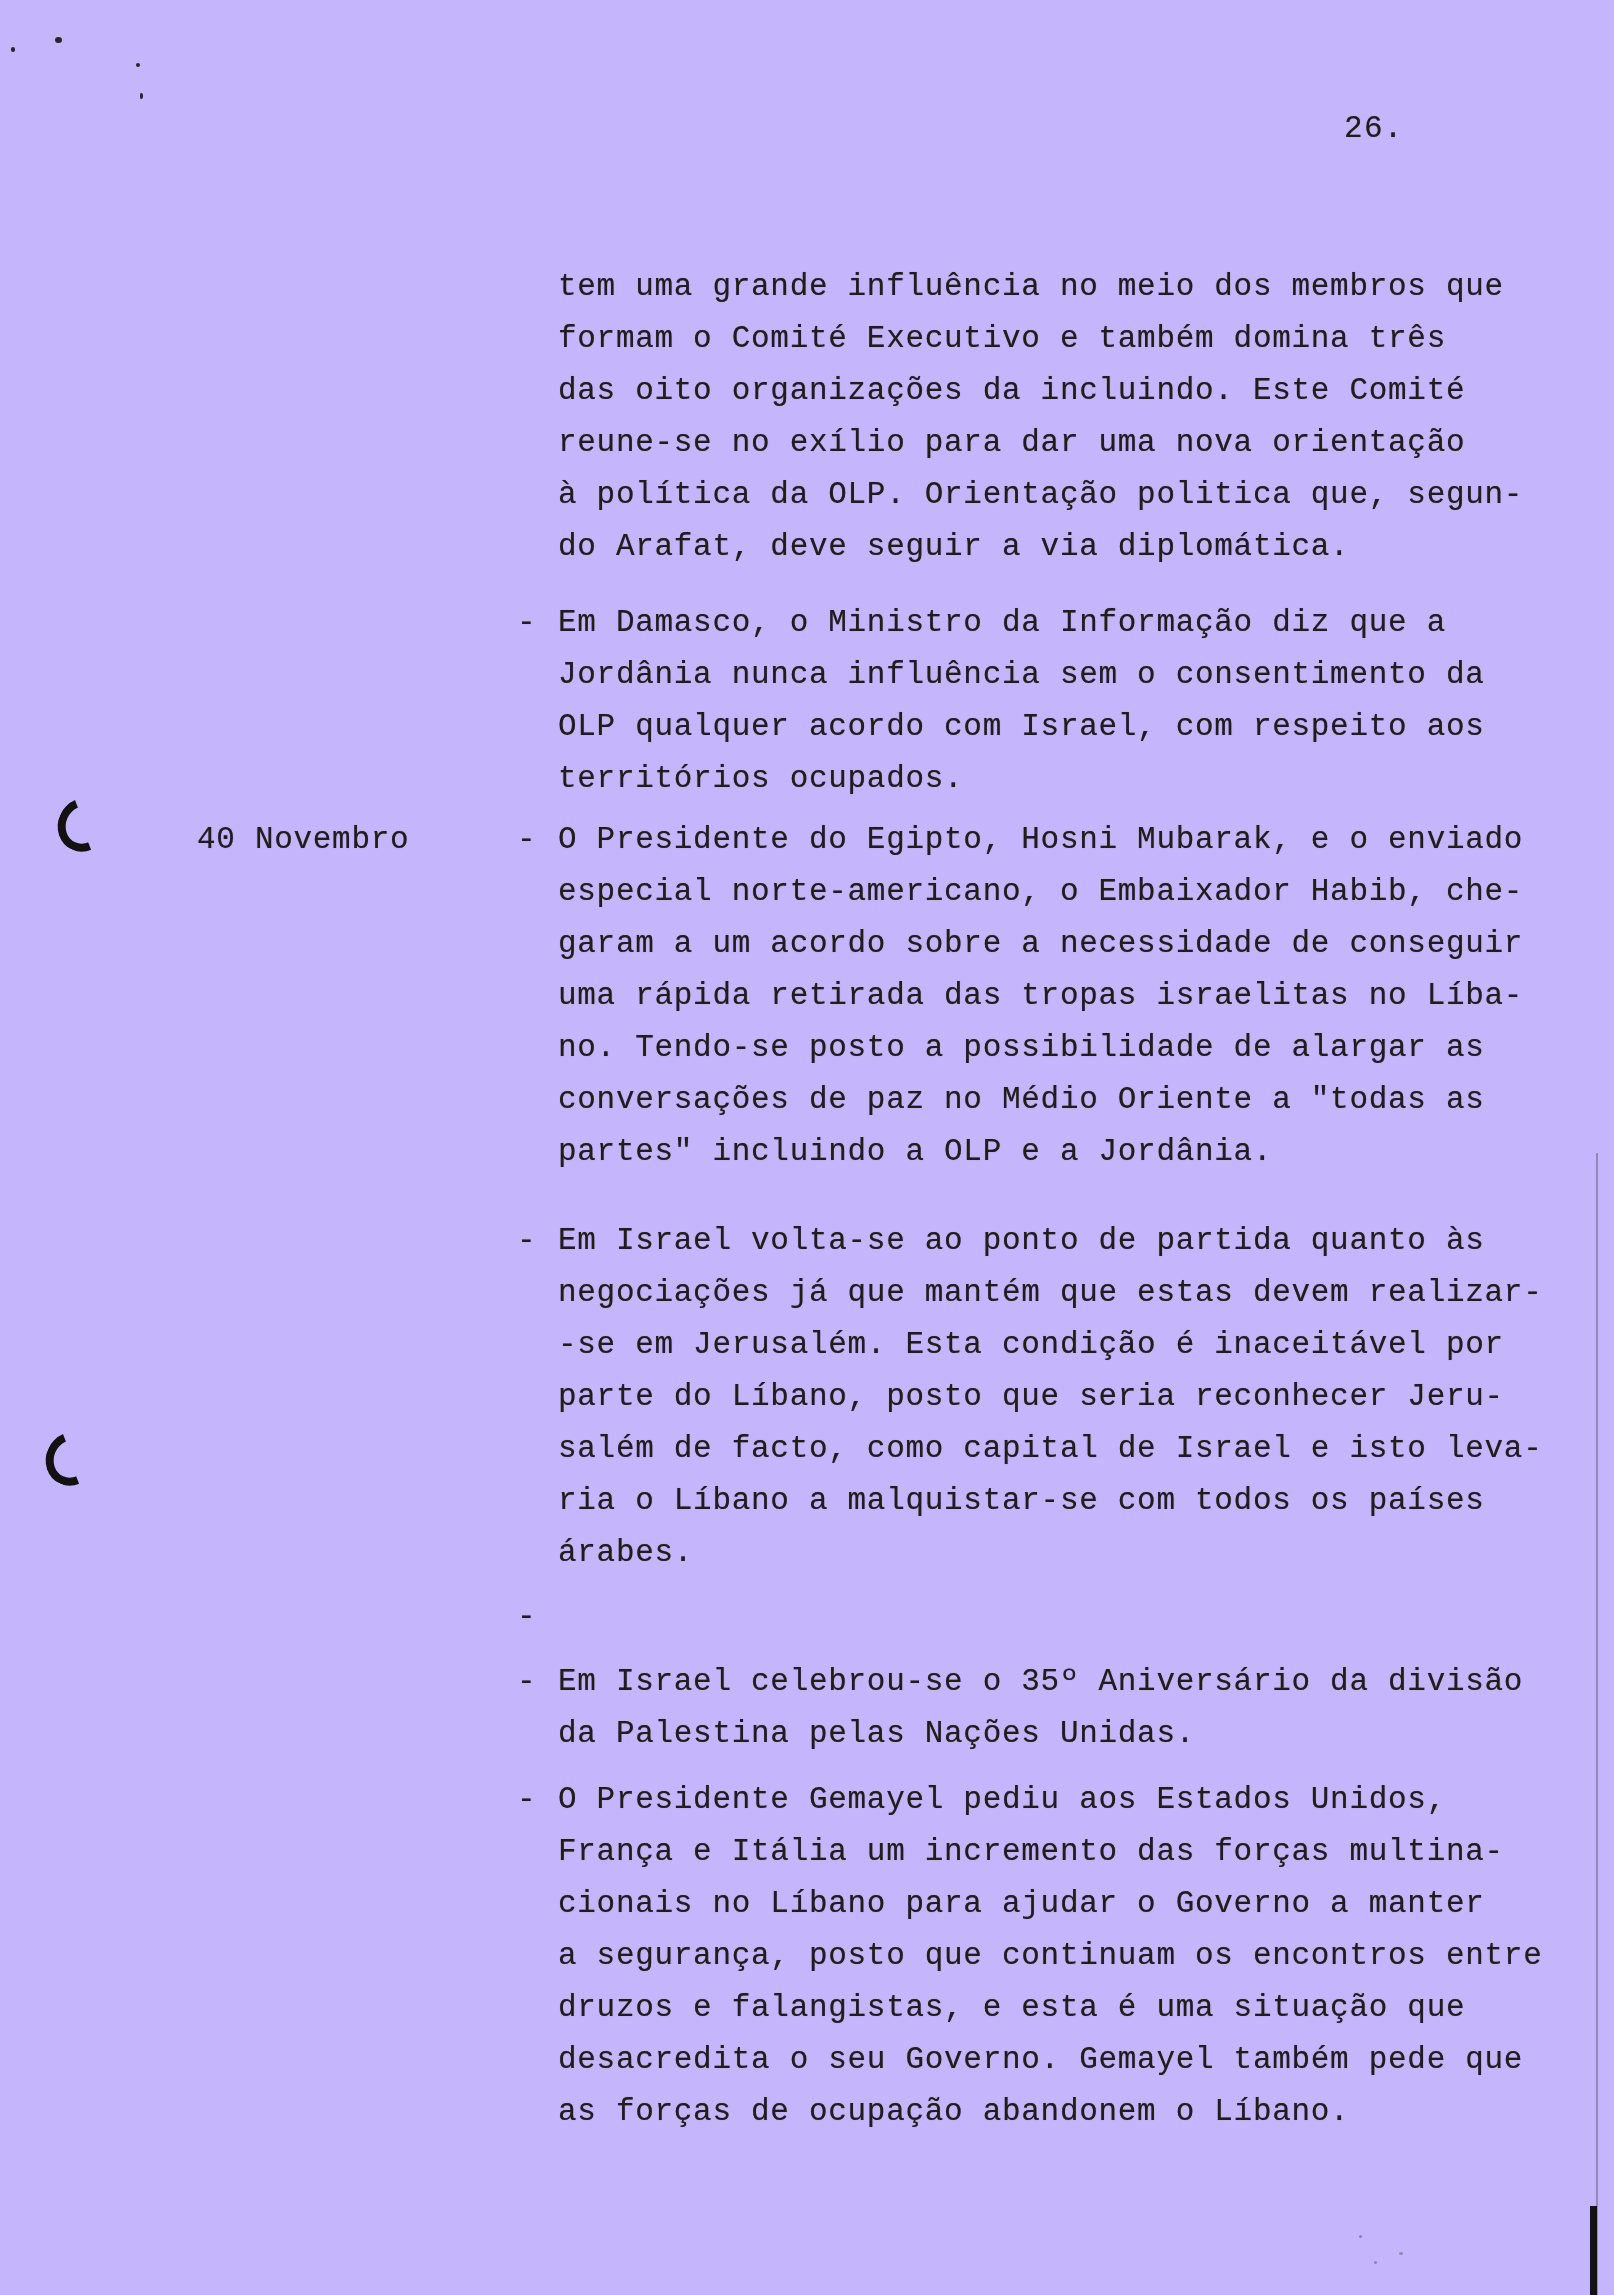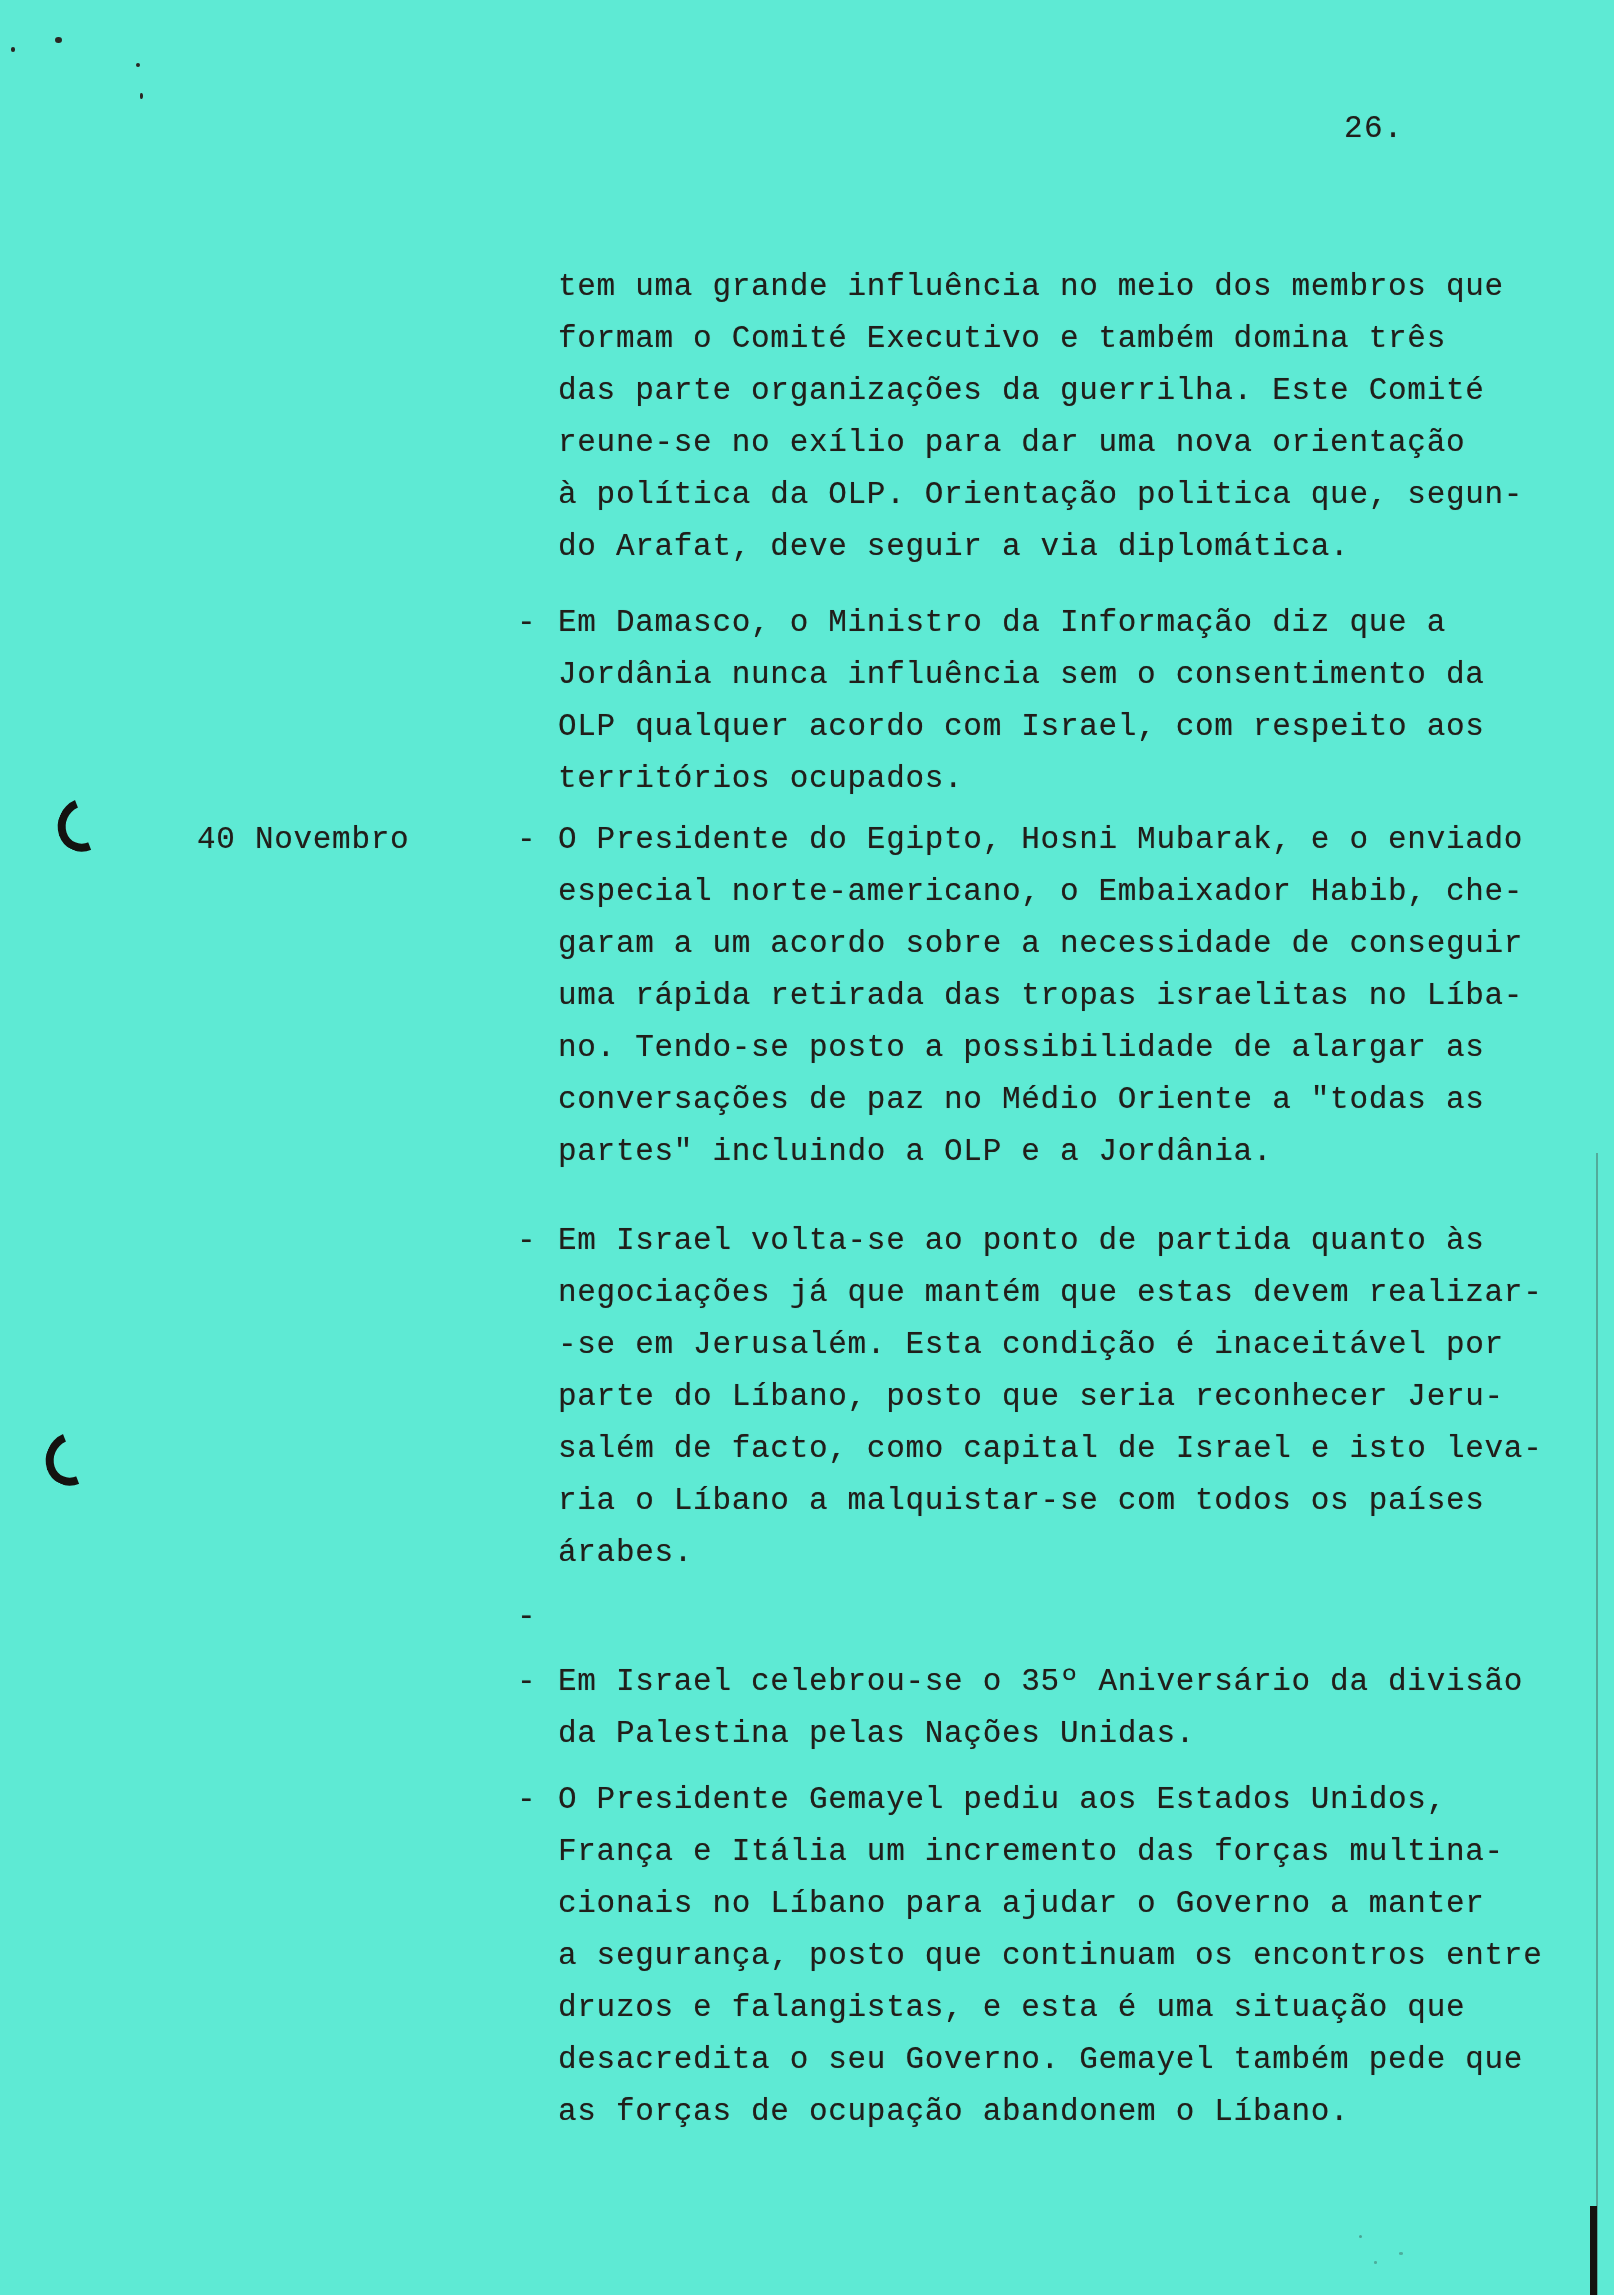--- a/index.html
+++ b/index.html
@@ -1,20 +1,20 @@
 <!DOCTYPE html>
 <html style="font-size:10.5px"><head>
 <meta charset="utf-8">
 <style>
   html, body { margin: 0; padding: 0; background: #d9d7d1; }
   .page {
     position: relative;
     width: 1614px;
     height: 2295px;
-    background: #5eead4;
+    background: #c4b5fd;
     overflow: hidden;
     font-family: "Liberation Mono", "DejaVu Sans Mono", monospace;
     color: #211e1a;
   }
   .page-number {
     position: absolute;
     top: 111px;
     left: 1344px;
     font-size: 31px;
     letter-spacing: 1.3px;
@@ -84,21 +84,21 @@
 
   <div class="page-number">26.</div>
 
   <div class="content">
 
     <div class="block g36">
       <div class="date"></div>
       <div class="dash"></div>
       <div class="text">tem uma grande influência no meio dos membros que
 formam o Comité Executivo e também domina três
-das parte organizações da guerrilha. Este Comité
+das oito organizações da incluindo. Este Comité
 reune-se no exílio para dar uma nova orientação
 à política da OLP. Orientação politica que, segun-
 do Arafat, deve seguir a via diplomática.</div>
     </div>
 
     <div class="block g14">
       <div class="date"></div>
       <div class="dash">-</div>
       <div class="text">Em Damasco, o Ministro da Informação diz que a
 Jordânia nunca influência sem o consentimento da

